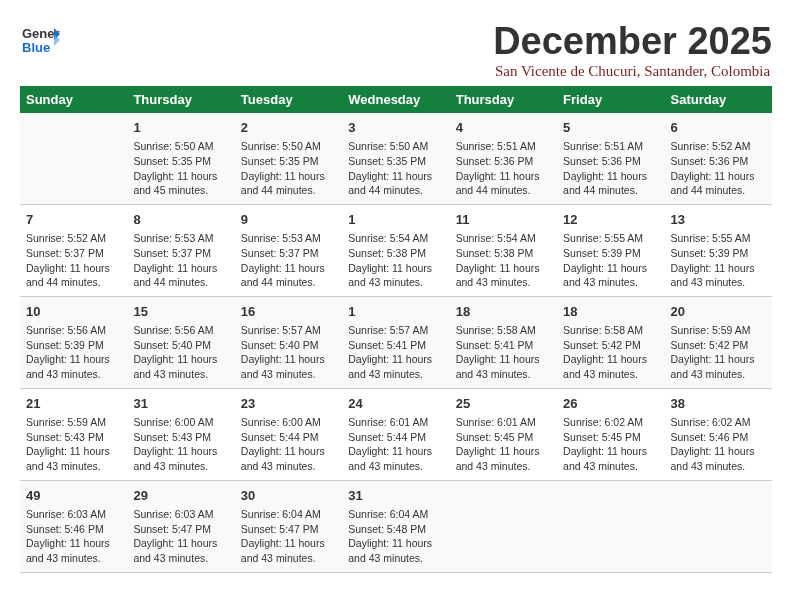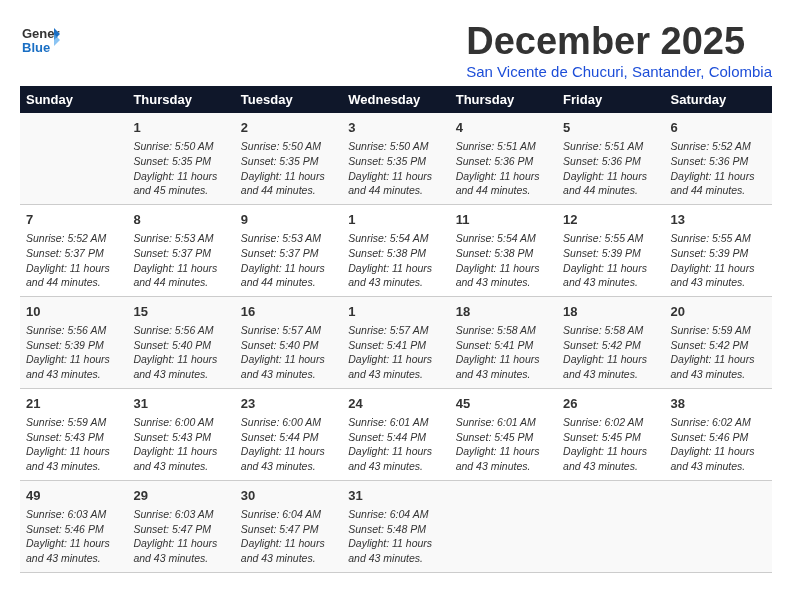--- a/index.html
+++ b/index.html
@@ -9,21 +9,21 @@
       width: 792px;
       min-height: 612px;
       padding: 20px;
     }
     table {
       width: 100%;
       border-collapse: collapse;
       font-size: 11px;
     }
     thead tr th {
-      background-color: #0f172a;
+      background-color: #15803d;
       color: #fff;
       text-align: left;
       padding: 6px 6px;
       font-size: 13px;
       font-weight: bold;
     }
     tbody tr {
       border-bottom: 1px solid #ccc;
     }
     tbody tr:nth-child(odd) {
@@ -42,38 +42,37 @@
     }
     .day-number {
       font-weight: bold;
       font-size: 13px;
       display: block;
       margin-bottom: 2px;
     }
     .day-info {
       font-size: 10.5px;
       color: #333;
-      font-style: italic;
     }
   </style>
 </head>
 <body>
 
 <div style="display:flex; justify-content:space-between; align-items:flex-start; margin-bottom:6px;">
   <div style="display:flex; align-items:center;">
     <svg width="40" height="40" viewBox="0 0 40 40">
       <text x="2" y="18" font-size="13" font-weight="bold" fill="#333" font-family="Arial">General</text>
       <text x="2" y="32" font-size="13" font-weight="bold" fill="#1a6fc4" font-family="Arial">Blue</text>
       <polygon points="34,8 40,14 34,20" fill="#1a6fc4"></polygon>
       <polygon points="34,14 40,20 34,26" fill="#5aabee" opacity="0.7"></polygon>
     </svg>
   </div>
-  <div style="text-align:left;">
+  <div style="text-align:center;">
     <div style="font-size:38px; font-weight:bold; color:#333;">December 2025</div>
-    <div style="font-size:15px; color:#1d4ed8;">San Vicente de Chucuri, Santander, Colombia</div>
+    <div style="font-size:15px; color:#7f1d1d;font-family:Liberation Serif, serif;">San Vicente de Chucuri, Santander, Colombia</div>
   </div>
 </div>
 
 <table>
   <thead>
     <tr>
     <th>Sunday</th>
         <th>Thursday</th>
         <th>Tuesday</th>
         <th>Wednesday</th>
@@ -253,21 +252,21 @@
 and 43 minutes.</div>
         </td>
         <td>
           <span class="day-number">24</span>
           <div class="day-info" style="white-space: pre-line;">Sunrise: 6:01 AM
 Sunset: 5:44 PM
 Daylight: 11 hours
 and 43 minutes.</div>
         </td>
         <td>
-          <span class="day-number">45</span>
+          <span class="day-number">25</span>
           <div class="day-info" style="white-space: pre-line;">Sunrise: 6:01 AM
 Sunset: 5:45 PM
 Daylight: 11 hours
 and 43 minutes.</div>
         </td>
         <td>
           <span class="day-number">26</span>
           <div class="day-info" style="white-space: pre-line;">Sunrise: 6:02 AM
 Sunset: 5:45 PM
 Daylight: 11 hours

